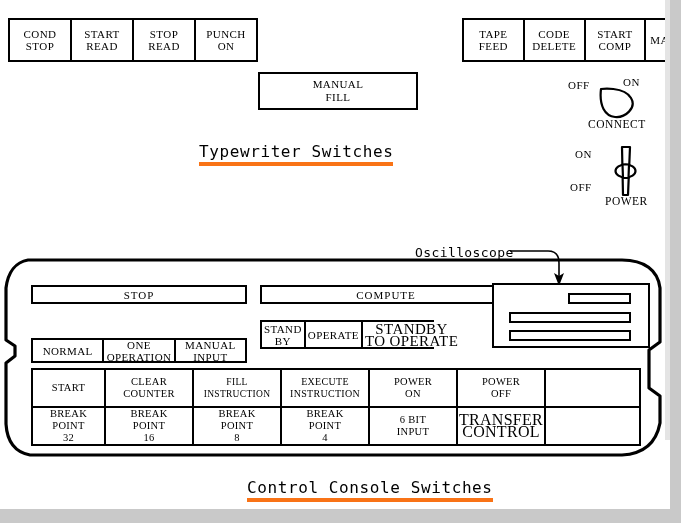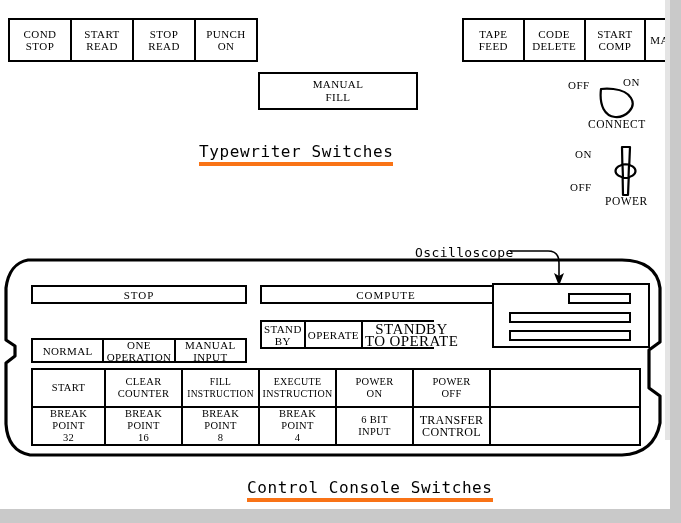--- a/index.html
+++ b/index.html
@@ -196,21 +196,21 @@
     font-size: 10.5px;
     line-height: 12px;
     letter-spacing: 0.3px;
     text-align: center;
     background: #fff;
     overflow: hidden;
   }
   .cell:last-child { border-right: none; }
   .cell span { display: block; white-space: nowrap; }
   .w-start { width: 73px; }
-  .w-std   { width: 77px; }
+  .w-std   { width: 88px; }
   .w-blank { flex: 1 1 auto; }
 
   
   #oscilloscope {
     position: absolute;
     left: 492px; top: 283px;
     width: 158px; height: 65px;
     border: 2px solid #000;
     background: #fff;
     box-sizing: border-box;
@@ -420,21 +420,21 @@
       </div>
       <div class="cell w-std">
         <span>BREAK</span>
         <span>POINT</span>
         <span>4</span>
       </div>
       <div class="cell w-std">
         <span>6 BIT</span>
         <span>INPUT</span>
       </div>
-      <div class="cell w-std" style="font-size:12px">
+      <div class="cell w-std" style="font-size:16px">
         <span>TRANSFER</span>
         <span>CONTROL</span>
       </div>
       <div class="cell w-blank">
         <span></span>
       </div>
     </div>
 
   </div>
 

